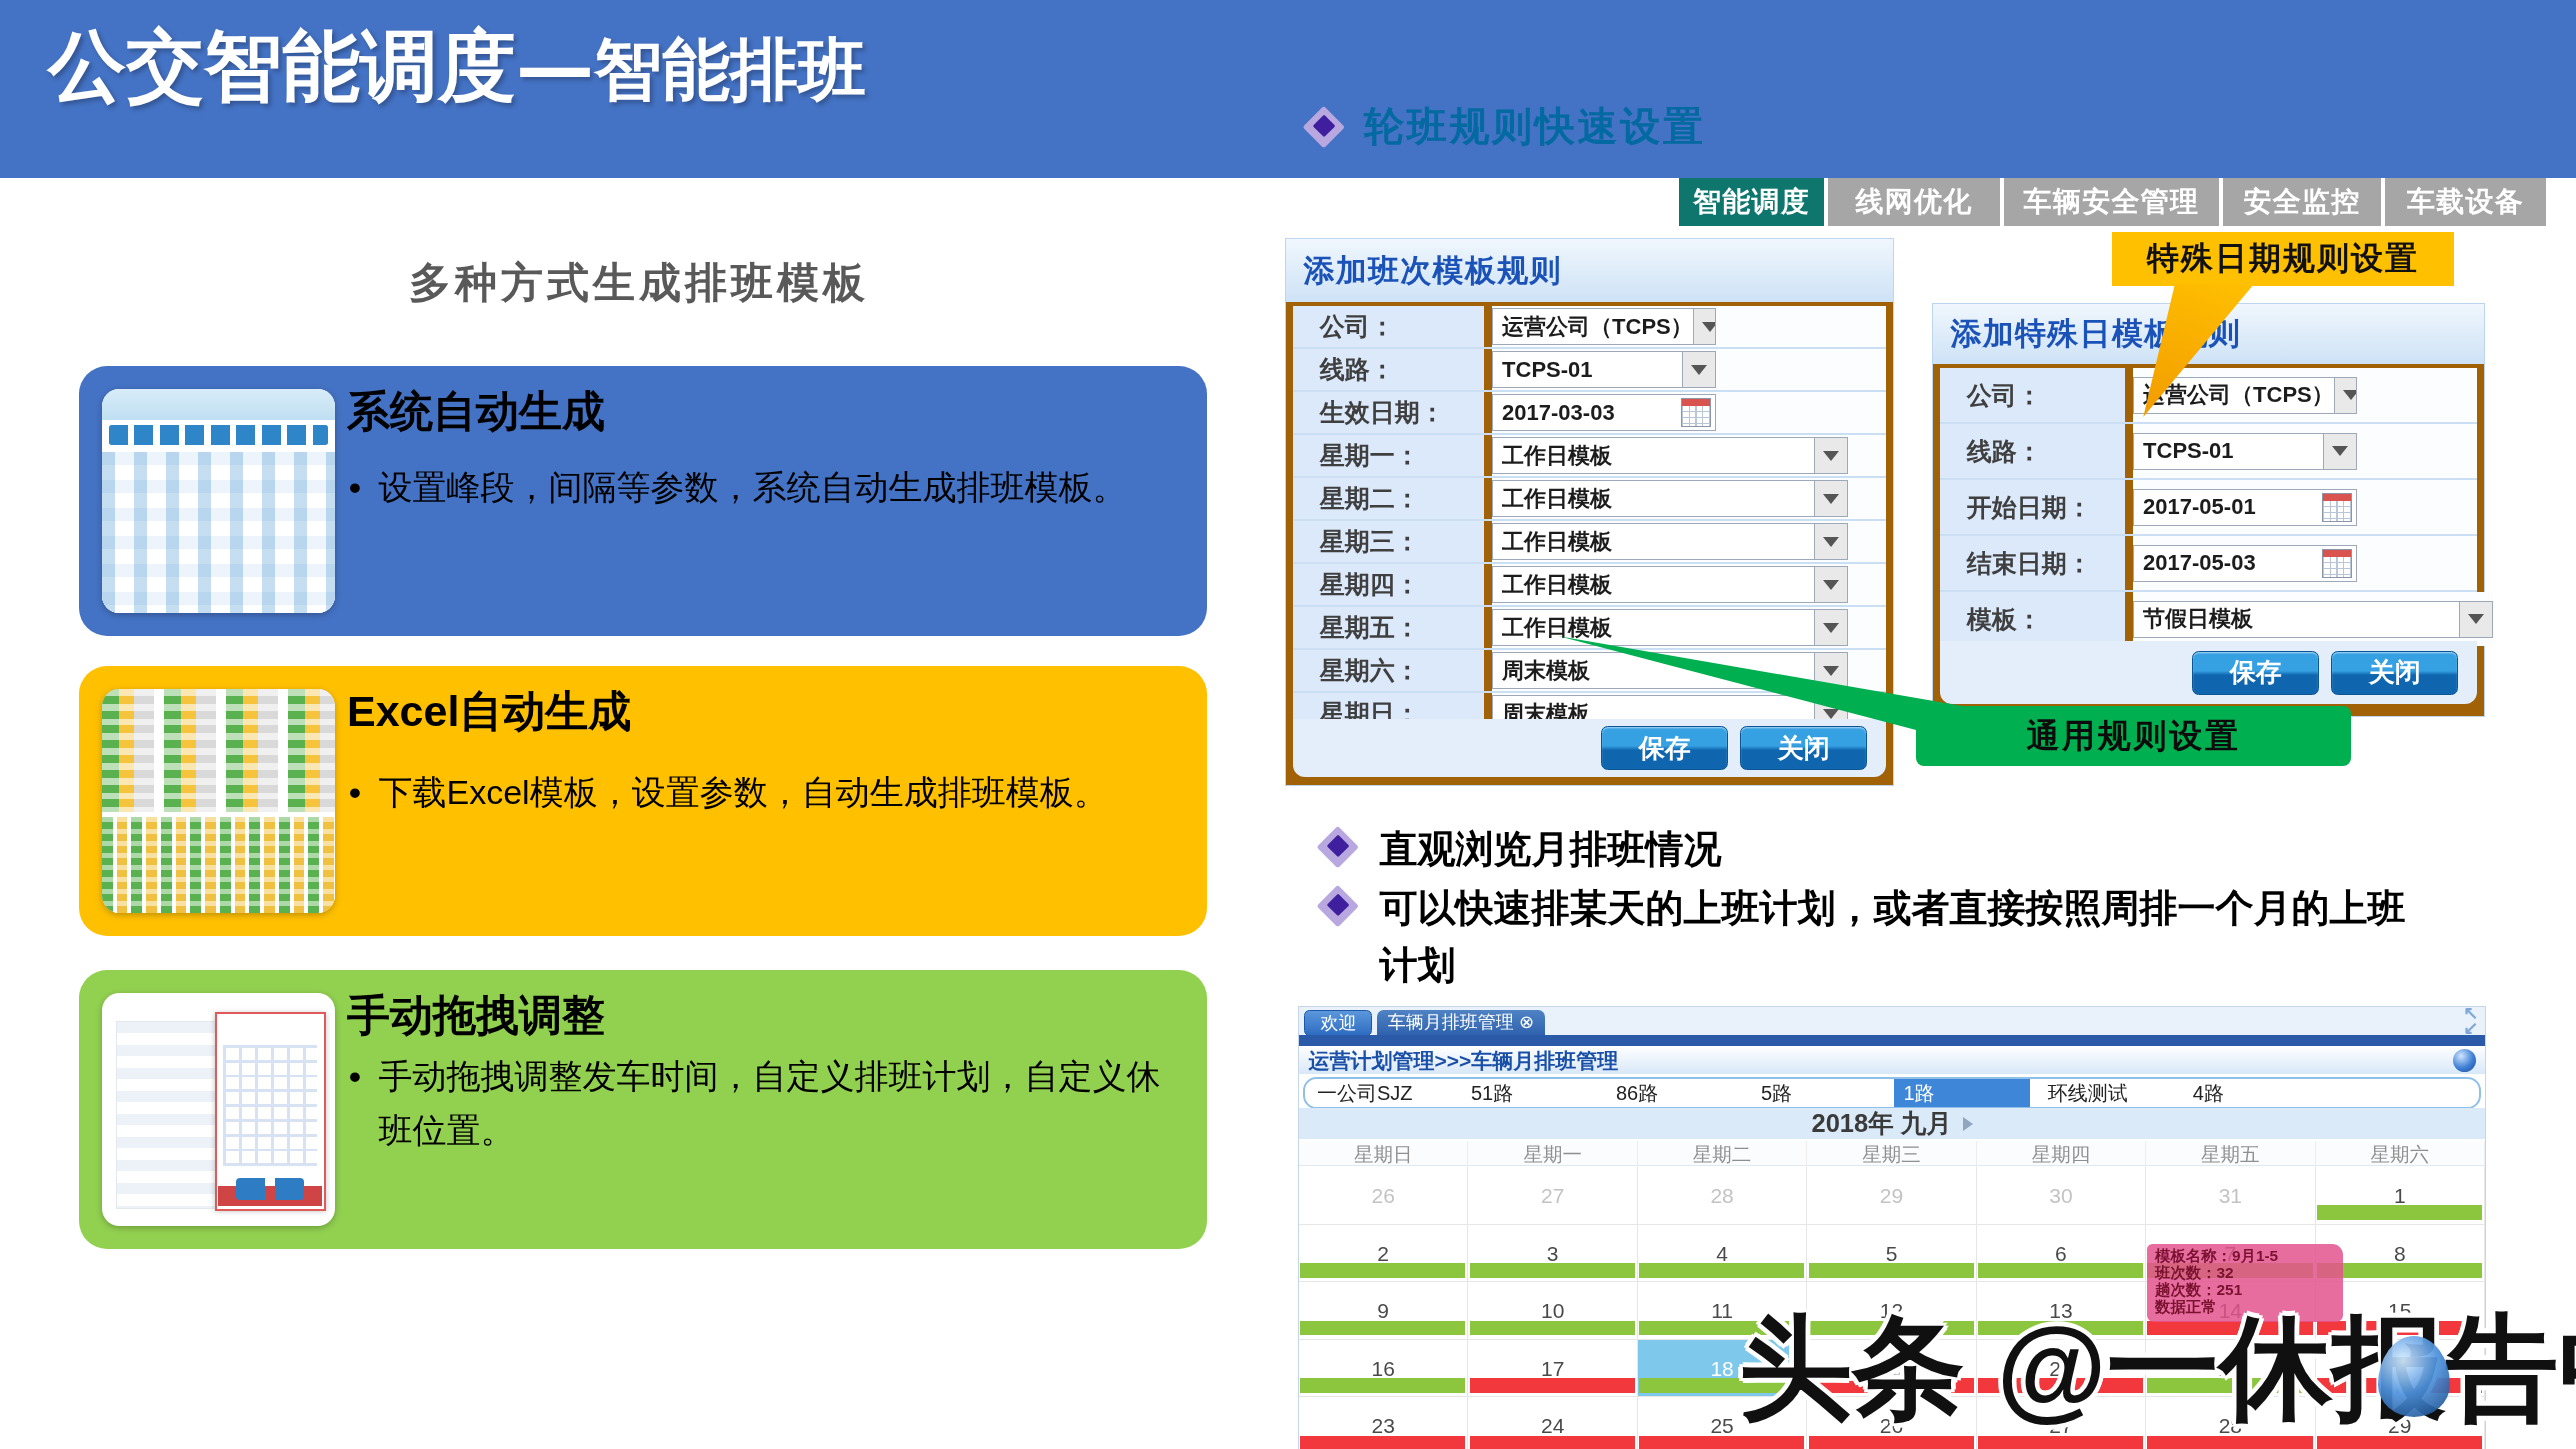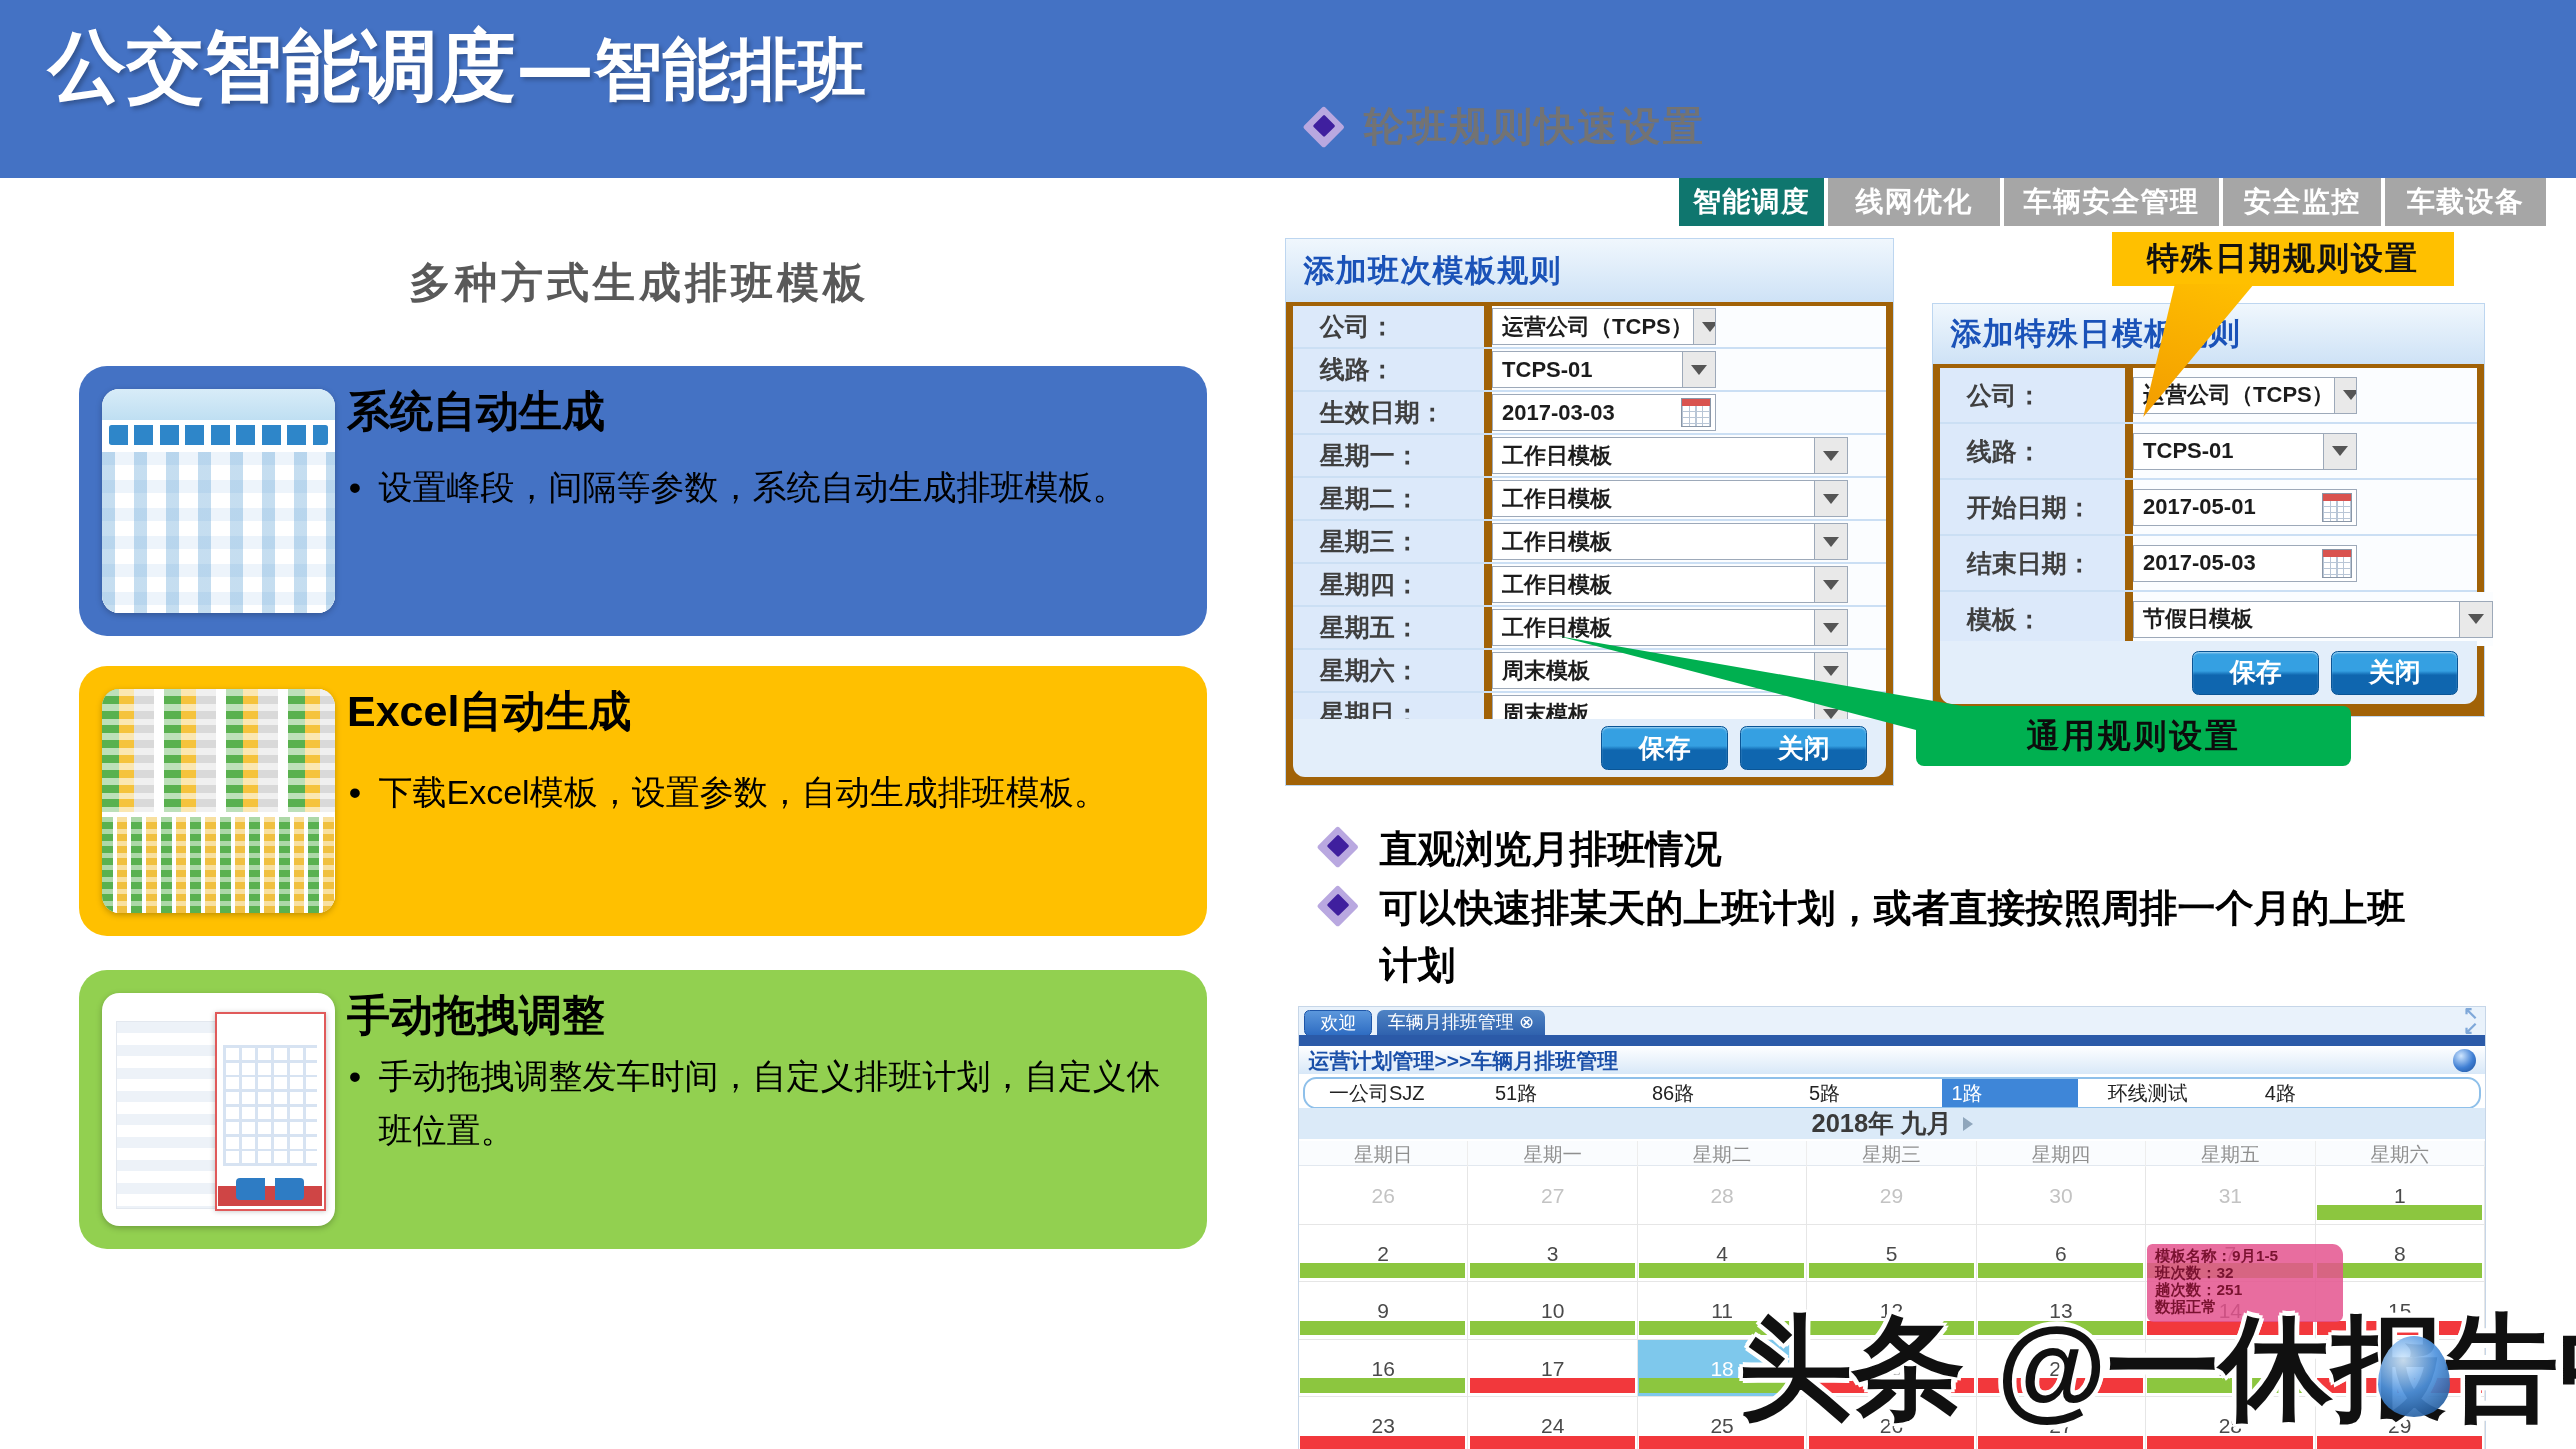--- a/index.html
+++ b/index.html
@@ -6,21 +6,21 @@
   #root{position:relative;width:2576px;height:1449px;overflow:hidden;background:#fff;
         font-family:"Liberation Sans",sans-serif;}
 
   
   .banner{position:absolute;left:0;top:0;width:2576px;height:178px;background:#4472C4;}
   .slide-title{position:absolute;left:48px;top:14.8px;color:#fff;white-space:nowrap;
                font-family:"DejaVu Serif",serif;font-weight:bold;text-shadow:2.7px 2.7px 4px rgba(0,0,0,.25);}
   .slide-title .t1{font-size:78px;}
   .slide-title .t2{font-size:68px;}
   .rot-heading{position:absolute;left:1309px;top:99px;display:flex;align-items:center;gap:25.5px;}
-  .rot-heading .txt{font-size:40px;font-weight:bold;color:#737373;letter-spacing:2.7px;}
+  .rot-heading .txt{font-size:40px;font-weight:bold;color:#0369a1;letter-spacing:2.7px;}
 
   .diamond{width:29.5px;height:29.5px;position:relative;flex:0 0 auto;}
   .diamond .o{position:absolute;inset:0;transform:rotate(45deg);background:#B9A8E0;border-radius:2.7px;}
   .diamond .i{position:absolute;inset:6.7px;transform:rotate(45deg);background:#3F1F9E;border-radius:1.3px;}
 
   
   .nav-tabs{position:absolute;left:1679px;top:178px;height:48px;display:flex;gap:4px;}
   .nav-tab{height:100%;display:flex;align-items:center;justify-content:center;
            color:#fff;font-size:28px;font-weight:600;letter-spacing:1.3px;}
   .nav-tab.gray{background:#A6A6A6;}
@@ -110,21 +110,21 @@
       background:linear-gradient(#4F83C4,#2F62AE);color:#fff;font-size:18px;display:flex;align-items:center;gap:5.4px;}
   .corner-arrows{position:absolute;right:6.7px;top:-1.3px;color:#7FA8D9;font-size:18px;line-height:15.4px;text-align:right;font-weight:bold;}
   .dark-bar{position:absolute;left:0;right:0;top:28px;height:11.4px;background:#2B5AA8;}
   .crumb-row{position:absolute;left:0;right:0;top:40px;height:27px;background:linear-gradient(#FDFEFF,#D8E8F8);
       display:flex;align-items:center;}
   .crumb-row .bc{padding-left:9.4px;font-size:21px;font-weight:bold;color:#1A4FA8;}
   .sphere{position:absolute;right:9.4px;top:2px;width:23px;height:23px;border-radius:50%;
       background:radial-gradient(circle at 35% 30%,#CFE6FF,#3F7FD4 55%,#1C4E96);}
   .route-box{position:absolute;left:4px;right:4px;top:70px;height:28px;background:#fff;border:2px solid #8FC0EA;
       border-radius:13.4px;display:flex;align-items:center;font-size:20px;color:#222;overflow:hidden;}
-  .route-item{flex:0 0 133px;padding-left:24px;white-space:nowrap;}
+  .route-item{flex:0 0 133px;padding-left:12px;white-space:nowrap;}
   .route-item.first{flex:0 0 142px;}
   .route-item.selected{flex:0 0 127px;background:#3E86D8;color:#fff;padding:1.3px 0 1.3px 9.4px;margin-right:5.4px;}
   .month-band{position:absolute;left:0;right:0;top:101px;height:31px;background:#DBEAF8;
       display:flex;align-items:center;justify-content:center;gap:10.7px;}
   .month-band .mt{font-size:25.5px;font-weight:bold;color:#3A3A3A;}
   .tri-right{width:0;height:0;border-top:7.4px solid transparent;border-bottom:7.4px solid transparent;border-left:10.7px solid #8FA6BC;}
   .dow-row{position:absolute;left:0;right:0;top:134px;height:24px;display:grid;grid-template-columns:repeat(7,1fr);
       background:#FAFCFE;border-bottom:1.3px solid #E2E8EF;}
   .dow{display:flex;align-items:center;justify-content:center;font-size:19.5px;color:#8F8F8F;border-right:1.3px solid #EDEDED;}
   .cal-grid{position:absolute;left:0;right:0;top:160px;bottom:23px;display:grid;

